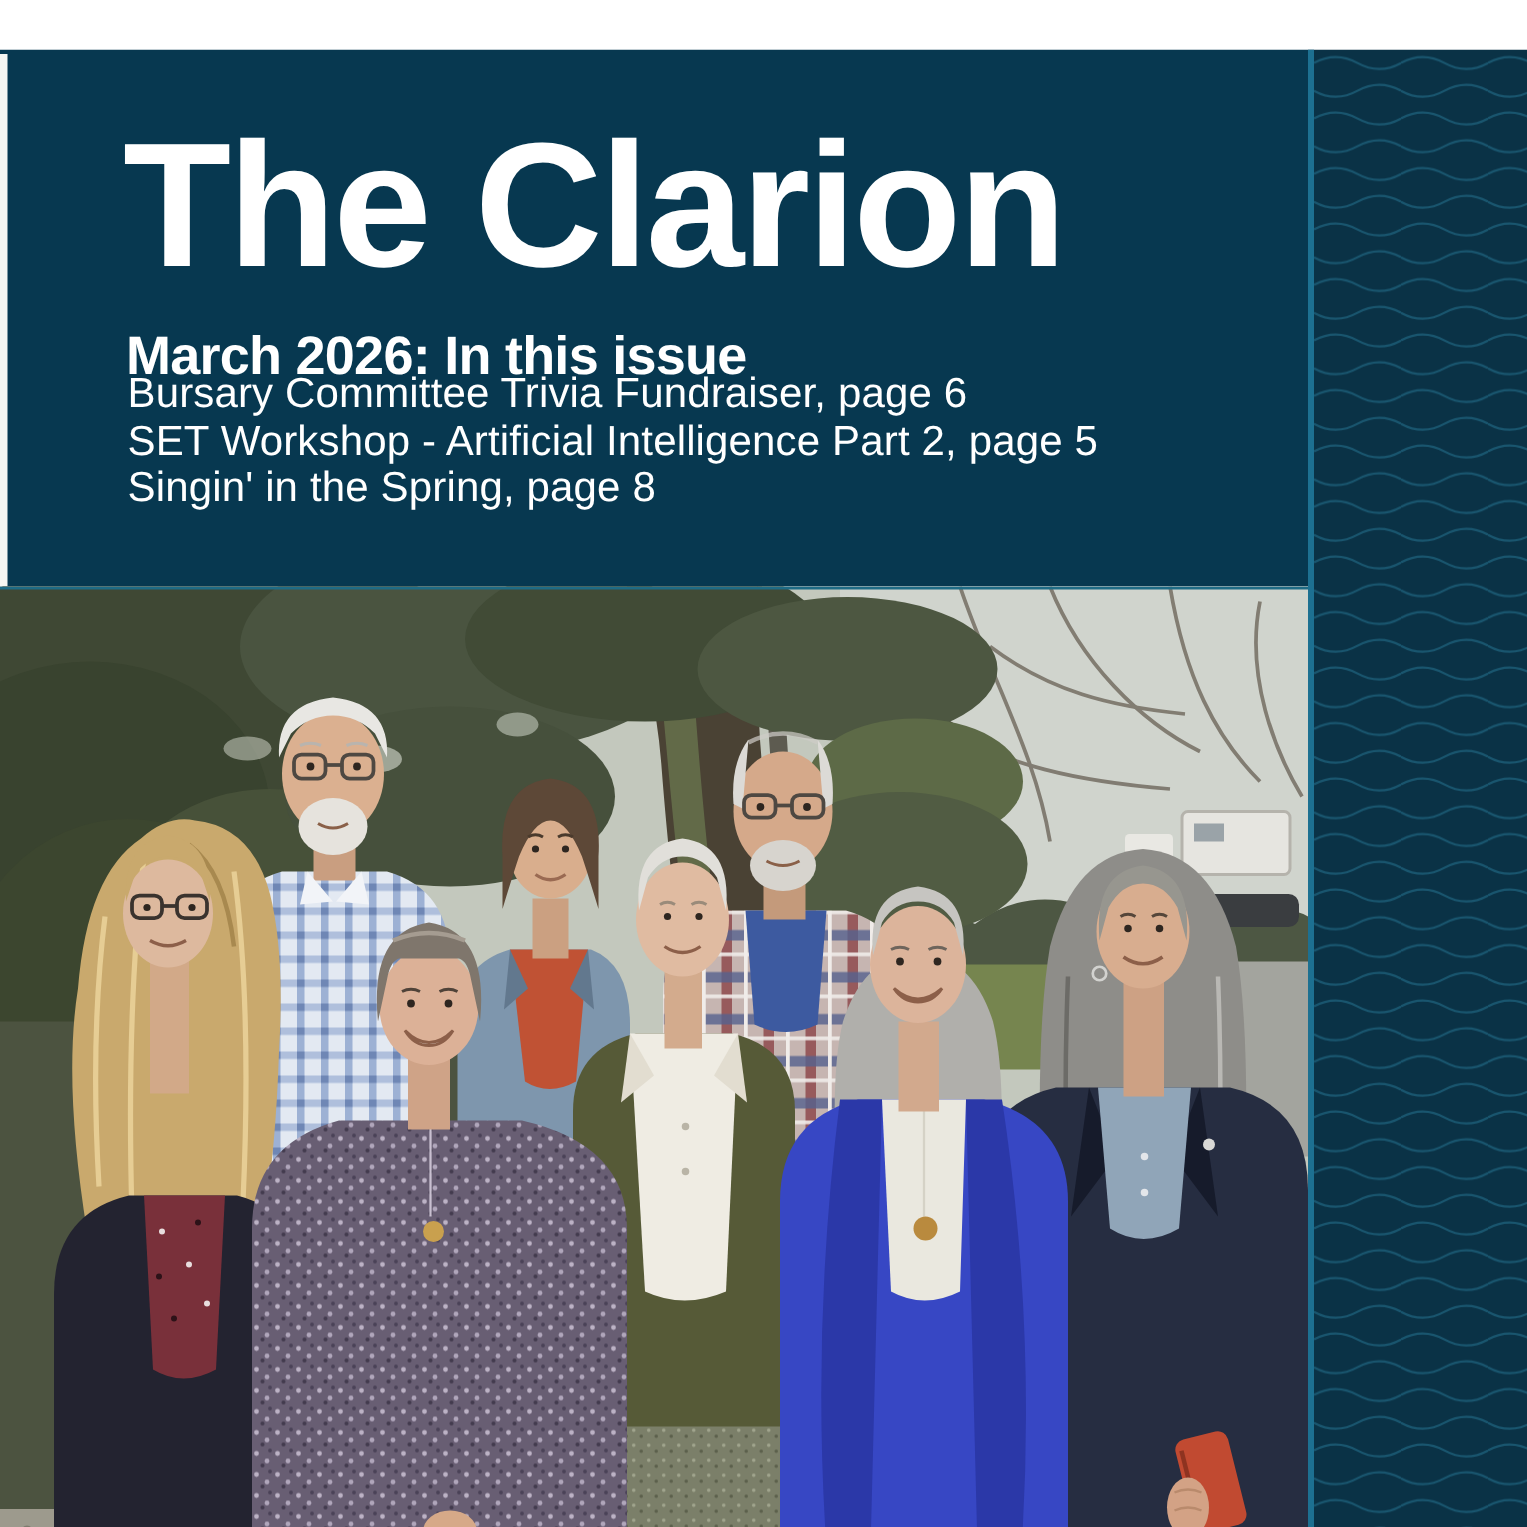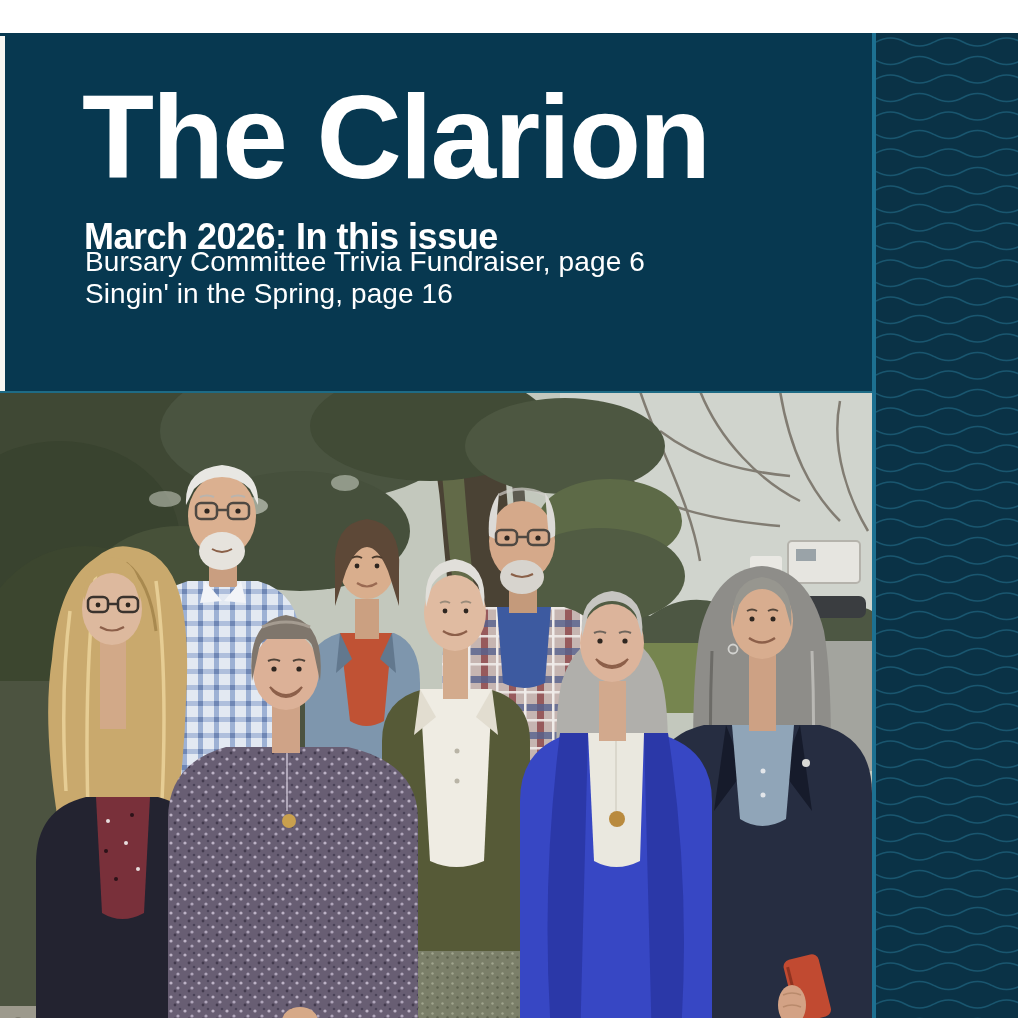--- a/index.html
+++ b/index.html
@@ -34,21 +34,22 @@
 </head>
 <body>
 
 <div class="page">
 
   <header class="header">
     <h1 class="masthead-title">The Clarion</h1>
     <h2 class="issue-heading">March 2026: In this issue</h2>
     <div class="articles">
       <div>Bursary Committee Trivia Fundraiser, page 6</div>
-      <div>Singin' in the Spring, page 16</div>
+      <div>SET Workshop - Artificial Intelligence Part 2, page 5</div>
+      <div>Singin' in the Spring, page 8</div>
     </div>
     <div class="left-edge"></div>
   </header>
 
   <figure class="photo-figure" role="img" aria-label="Group photo of eight smiling older adults standing outdoors in front of large trees">
     <svg viewBox="0 0 872 655" preserveAspectRatio="none">
       <defs>
         <pattern id="check" width="16" height="16" patternUnits="userSpaceOnUse">
           <rect width="16" height="16" fill="#e3e9f2"></rect>
           <rect x="6" width="5" height="16" fill="#9db1d4"></rect>

